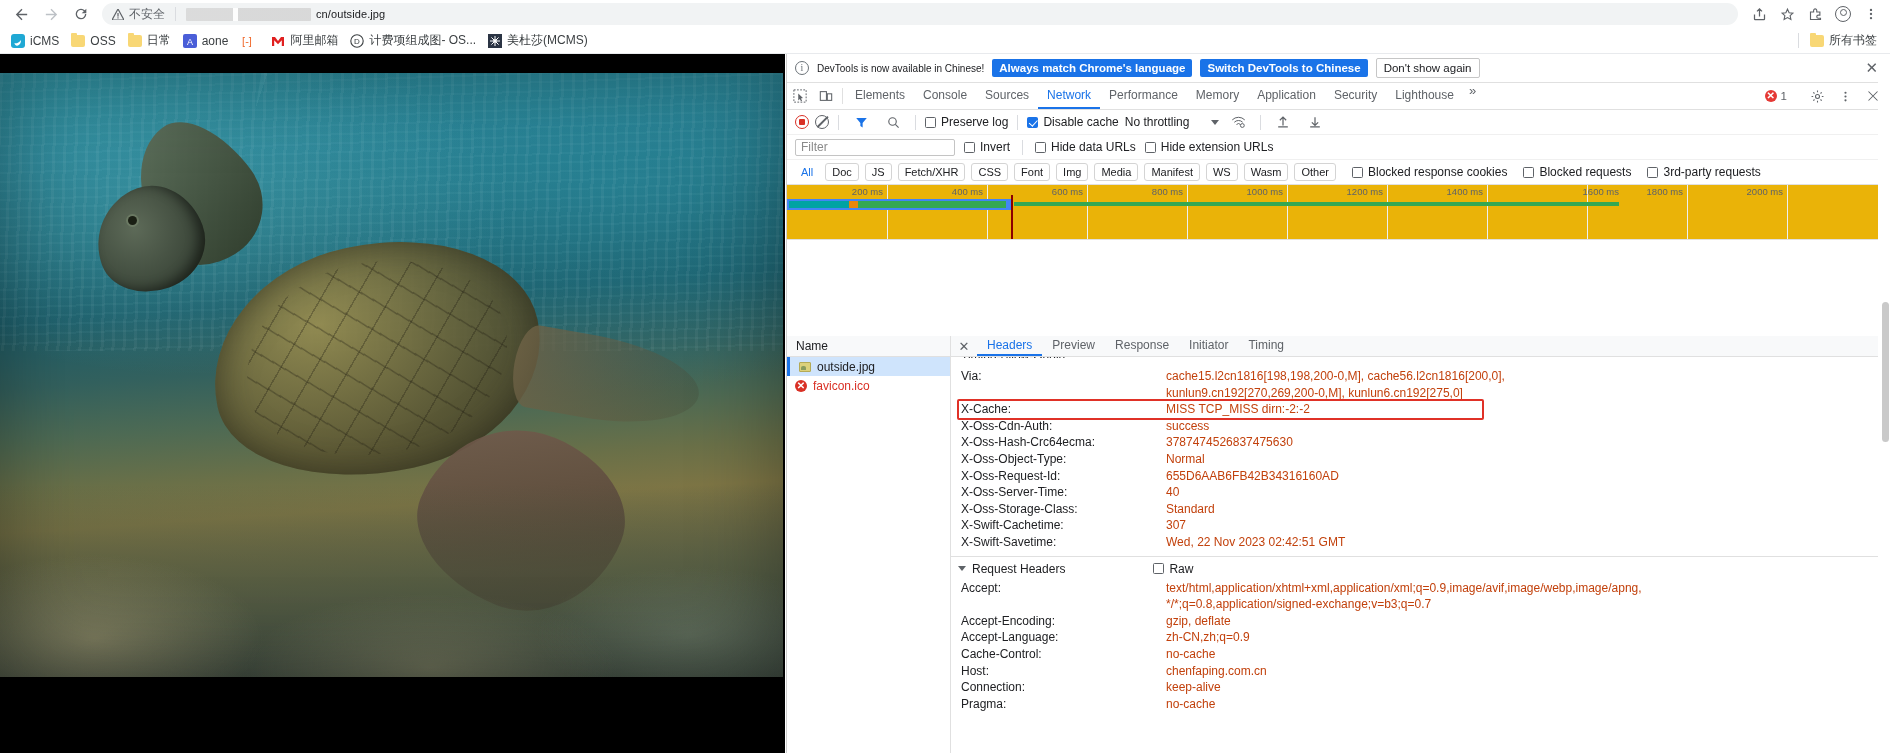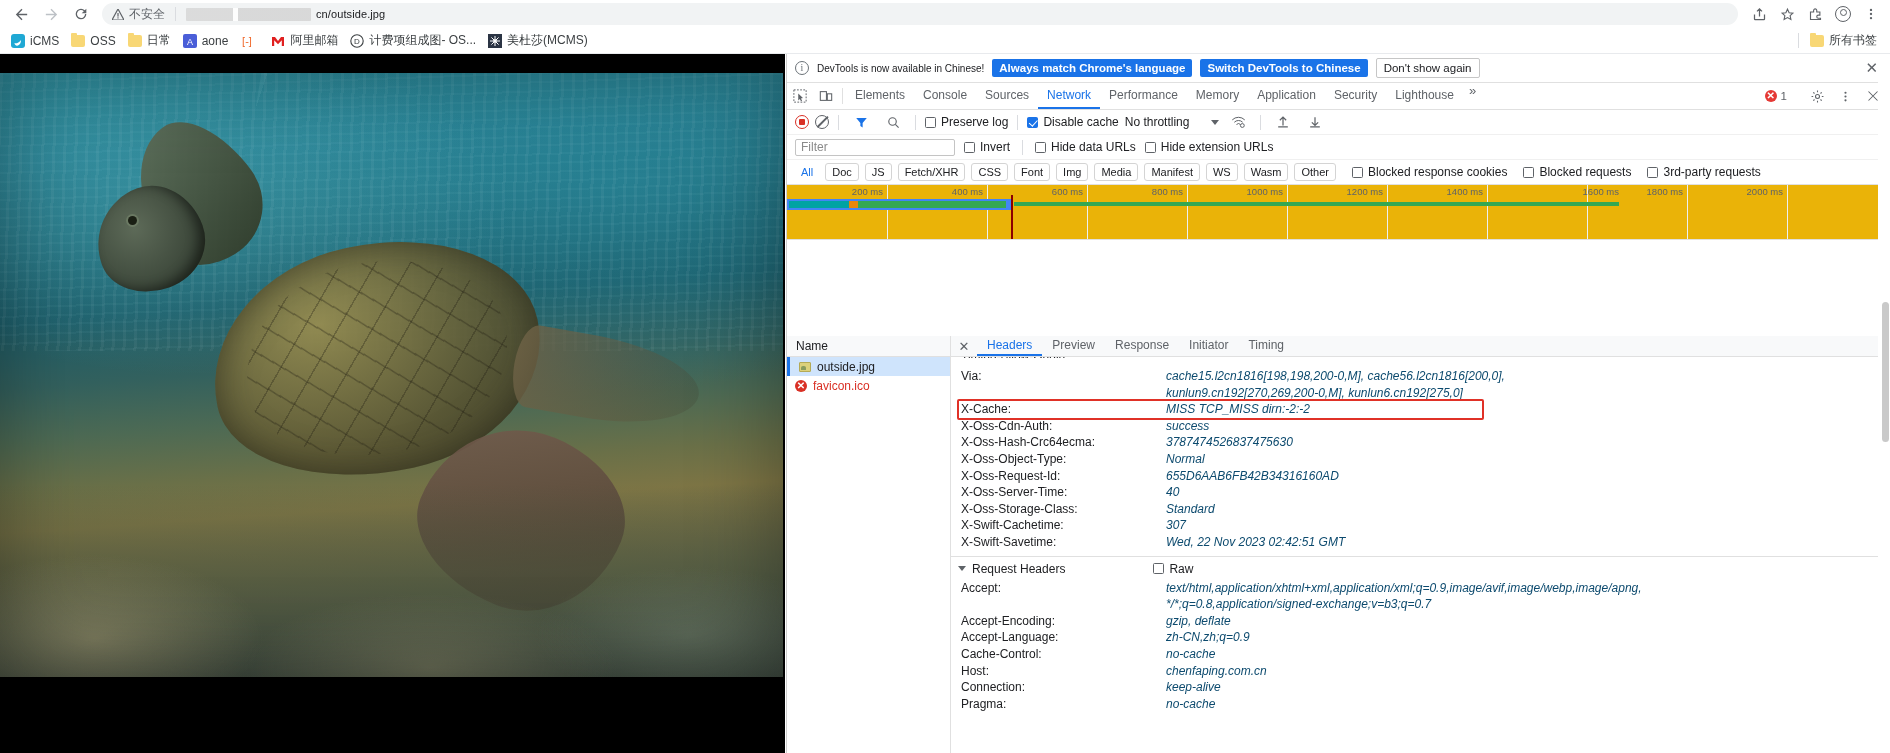--- a/index.html
+++ b/index.html
@@ -321,21 +321,21 @@
     color:#5f6368; font-size:13px; cursor:pointer;
   }
   .det-tab{
     display:flex; align-items:center; padding:0 10px; font-size:12px; color:#5f6368;
     cursor:pointer; border-bottom:2px solid transparent; white-space:nowrap;
   }
   .det-tab.active{ color:#1a73e8; border-bottom:2px solid #1a73e8; }
   .det-body{ flex:1; overflow:hidden; position:relative; background:#fff; padding-top:2px; }
   .hdr-row{ display:flex; font-size:12px; line-height:16.6px; padding:0 0 0 10px; }
   .hdr-key{ width:205px; flex:0 0 205px; color:#202124; }
-  .hdr-val{ color:#0c4a6e; word-break:break-all; padding-right:12px;font-style:italic; }
+  .hdr-val{ color:#c2410c; word-break:break-all; padding-right:12px; }
   .sec-title{
     display:flex; align-items:center; gap:6px; font-size:12px; color:#202124;
     padding:5px 0 4px 7px; border-top:1px solid #e0e0e0; margin-top:5px;
   }
   .tri{ border-left:5px solid #5f6368; border-top:4px solid transparent; border-bottom:4px solid transparent;}
   .tri.down{ border-left:4px solid transparent; border-right:4px solid transparent; border-top:5px solid #5f6368; border-bottom:none;}
   .raw-lbl{ margin-left:82px; display:flex; align-items:center; gap:5px; font-size:12px;}
   .highlight-box{
     position:absolute; border:2px solid #e03127; border-radius:2px; pointer-events:none;
   }

